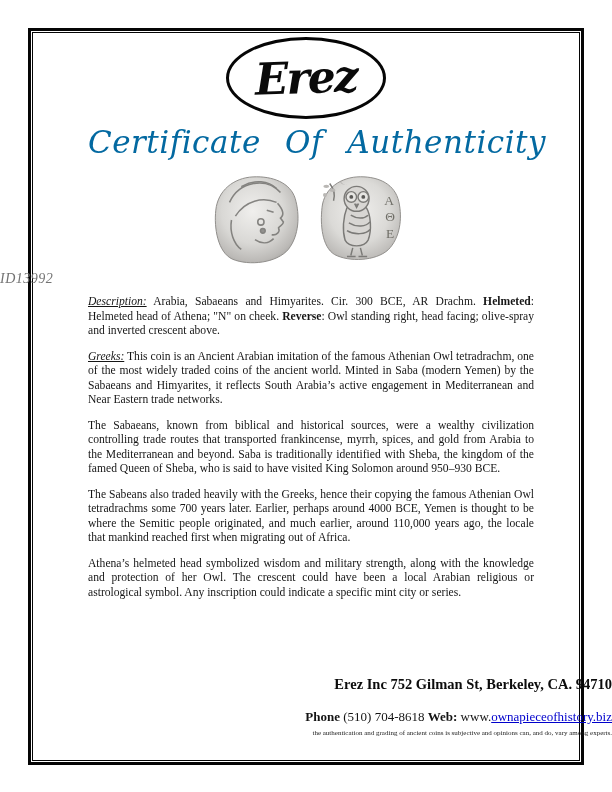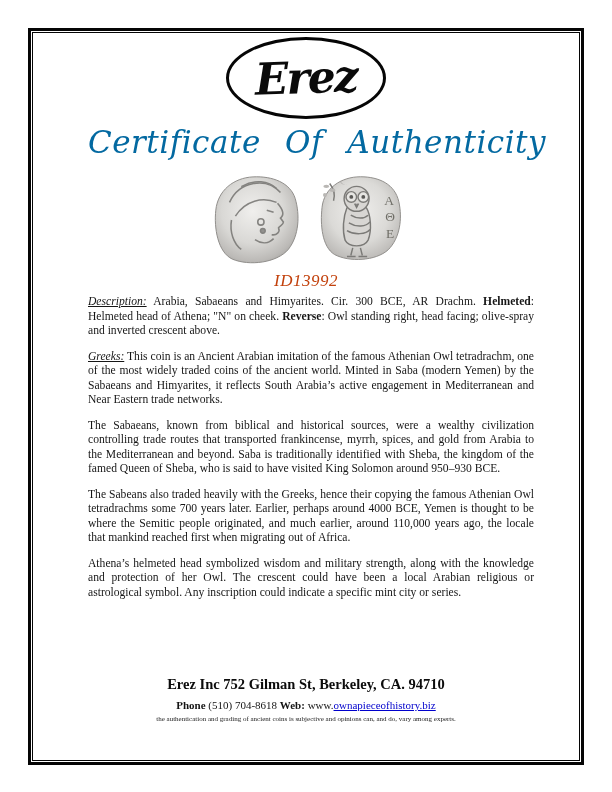--- a/index.html
+++ b/index.html
@@ -34,36 +34,36 @@
 
   
   .coins {
     position:absolute; top:171px; left:0; width:100%;
     display:flex; justify-content:center; align-items:flex-start; gap:6px;
   }
   .coin { display:block; }
 
   
   .coin-id {
-    position:absolute; top:271px; left:0; width:100%; text-align:center;
-    font-style:italic; font-size:17px; letter-spacing:0.5px; color:#c2410c;
+    position:absolute; top:271px; left:0; width:100%; text-align:left;
+    font-style:italic; font-size:14px; letter-spacing:0.5px; color:#737373;
   }
 
   
   .text-block {
     position:absolute; top:295px; left:88px; width:446px;
     font-size:11.6px; line-height:14.5px; text-align:justify; color:#161616;
   }
   .text-block p { margin:0 0 11px 0; }
   .lbl { font-weight:normal; font-style:italic; text-decoration:underline; }
 
   
-  .footer { position:absolute; top:676px; left:0; width:100%; text-align:center; }
+  .footer { position:absolute; top:676px; left:0; width:100%; text-align:right; }
   .company { font-size:14.5px; font-weight:bold; color:#0c0c0c; }
-  .contact { font-size:11px; margin-top:6px; color:#141414; }
+  .contact { font-size:13px; margin-top:16px; color:#141414; }
   .weblink { color:#0000cc; text-decoration:underline; cursor:pointer; }
   .disclaimer { margin-top:4px; font-size:7px; line-height:9.2px; color:#1c1c1c; }
 </style>
 </head>
 <body>
 
 <div class="page">
 
   <div class="frame">
     <div class="frame-inner"></div>

